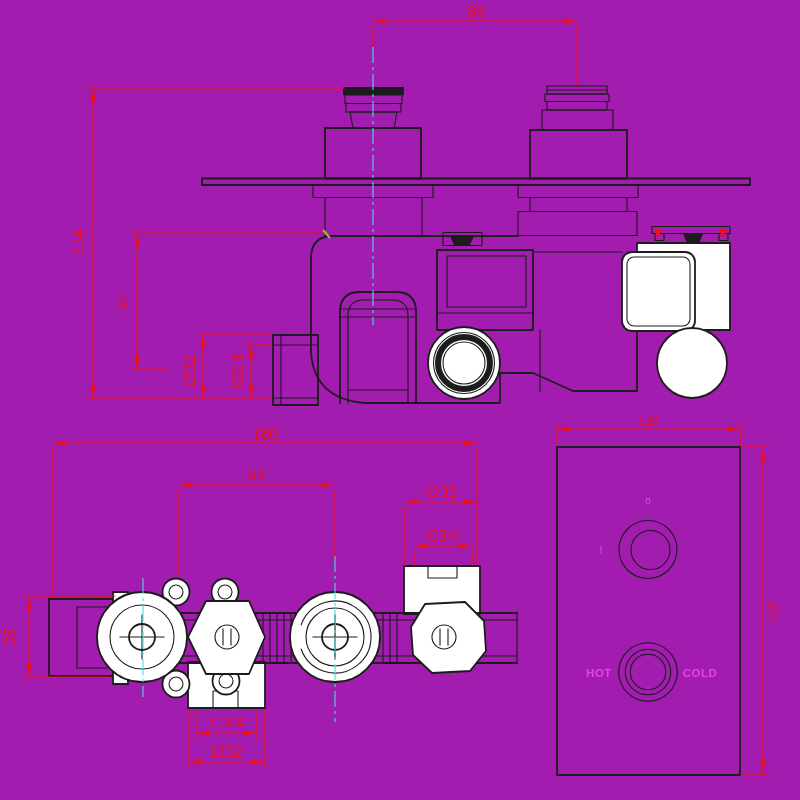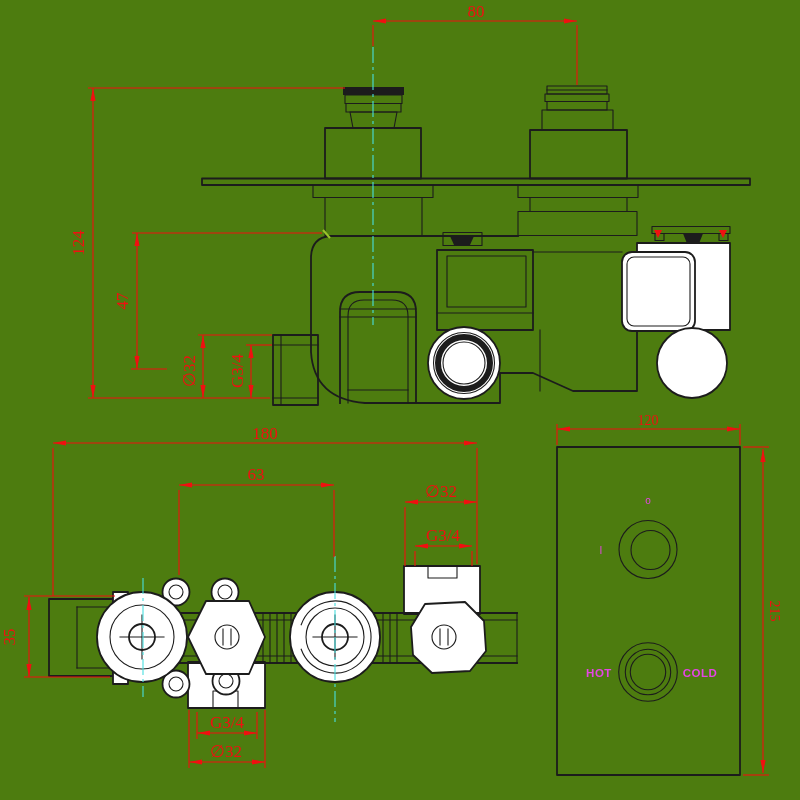--- a/index.html
+++ b/index.html
@@ -1,16 +1,16 @@
 <!DOCTYPE html>
 <html style="--c-line: #1c1c1c; --c-dimension: #f01010; --c-centerline: #49dede; --c-marking: #e545e5; --c-tick: #9ac32b;"><head>
 <meta charset="utf-8">
 <style>
   html,body{margin:0;padding:0;background:#ffffff;}
-  .stage{width:800px;height:800px;position:relative;background:#4d7c0f;overflow:hidden;}
+  .stage{width:800px;height:800px;position:relative;background:#a21caf;overflow:hidden;}
   svg{display:block;}
   
   .k  {stroke:var(--c-line);stroke-width:1.8;fill:none;stroke-linecap:square;stroke-linejoin:round;}
   .k1 {stroke:var(--c-line);stroke-width:1.1;fill:none;stroke-linecap:square;stroke-linejoin:round;}
   .kT {stroke:var(--c-line);stroke-width:6;fill:none;}
   .kf {fill:var(--c-line);stroke:none;}
   .fw {fill:#ffffff;}
   
   .d  {stroke:var(--c-dimension);stroke-width:1.1;fill:none;}
   .df {fill:var(--c-dimension);}

